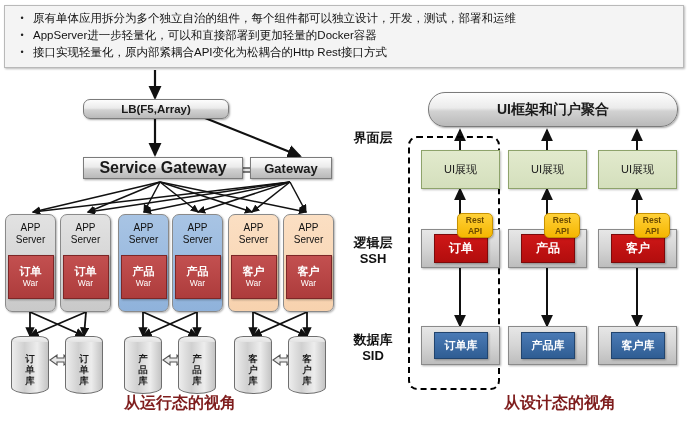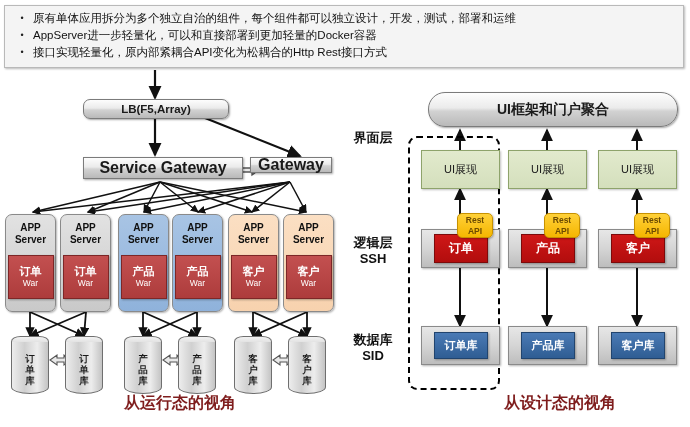--- a/index.html
+++ b/index.html
@@ -34,21 +34,21 @@
   
   .app{
     border-radius:7px;border:1px solid #8a8a8a;
     box-shadow:1px 1px 2px rgba(0,0,0,.3);
     display:flex;flex-direction:column;align-items:center;
     padding-top:7px;
   }
   .app.gray{background:linear-gradient(to bottom,#e2e2e2,#c9c9c9);}
   .app.blue{background:linear-gradient(to bottom,#a8c4e4,#8fb2db);}
   .app.peach{background:linear-gradient(to bottom,#fbdfc3,#f7d2ae);}
-  .app-t{font-size:10px;font-weight:bold;color:#111;line-height:12px;text-align:center;}
+  .app-t{font-size:10px;font-weight:normal;color:#111;line-height:12px;text-align:center;}
   .war{
     margin-top:9px;width:44px;height:42px;
     background:linear-gradient(to bottom,#c35050,#ad3c3c);
     border:1px solid #7d2727;
     display:flex;flex-direction:column;align-items:center;justify-content:center;
     color:#fff;box-shadow:1px 1px 2px rgba(0,0,0,.3);
   }
   .war-n{font-size:11px;font-weight:bold;line-height:13px;}
   .war-s{font-size:8.5px;line-height:11px;}
 
@@ -198,21 +198,21 @@
       <line x1="460" y1="268" x2="460" y2="326" marker-end="url(#ah)"></line>
       <line x1="547" y1="268" x2="547" y2="326" marker-end="url(#ah)"></line>
       <line x1="637" y1="268" x2="637" y2="326" marker-end="url(#ah)"></line>
     </g>
   </svg>
 
   <div class="abs gbox" style="left:83px;top:99px;width:146px;height:20px;font-size:11.5px;border-radius:7px;">LB(F5,Array)</div>
 
   <div class="abs gbox" style="left:83px;top:157px;width:160px;height:22px;font-size:16px;">Service Gateway</div>
 
-  <div class="abs gbox" style="left:250px;top:157px;width:82px;height:16px;font-size:16px;">Gateway</div>
+  <div class="abs gbox" style="left:250px;top:157px;width:82px;height:22px;font-size:13px;">Gateway</div>
 
   <div class="abs app gray" style="left:5px;top:214px;width:51px;height:98px;">
     <div class="app-t">
       <span>APP</span><br>
       <span>Server</span>
     </div>
     <div class="war">
       <span class="war-n">订单</span>
       <span class="war-s">War</span>
     </div>

